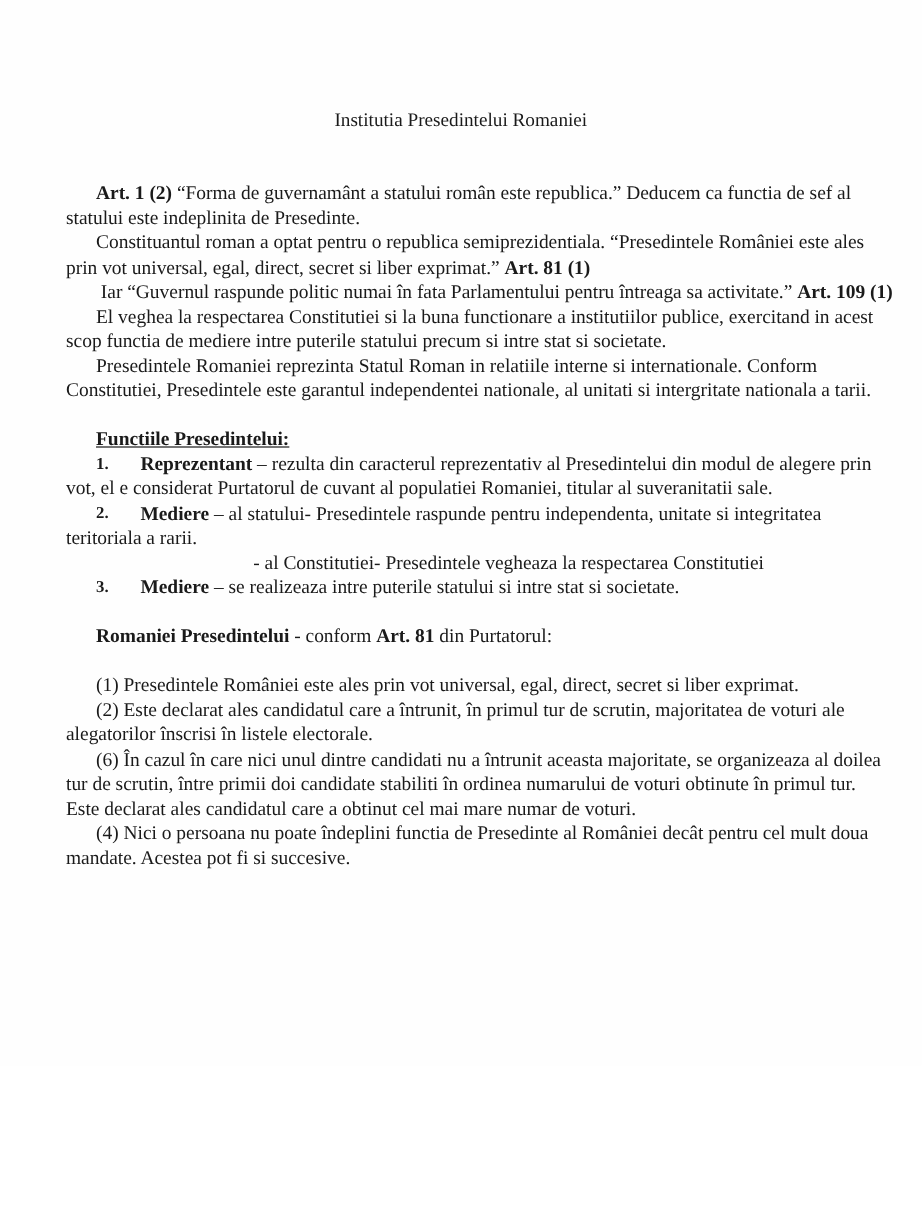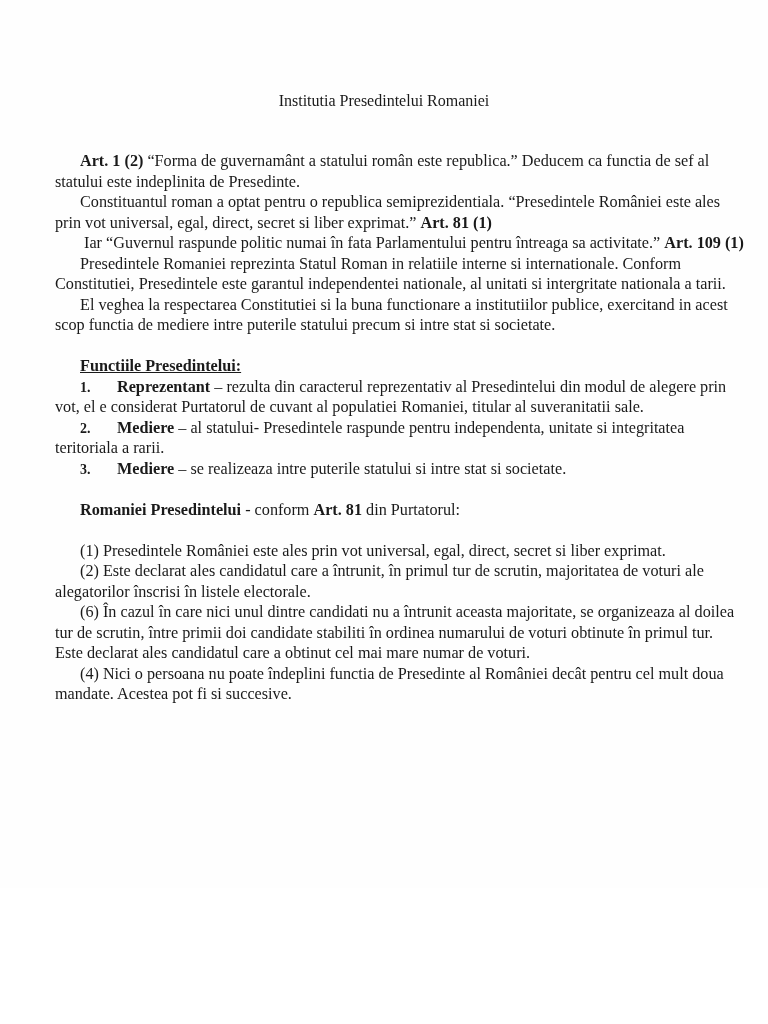--- a/index.html
+++ b/index.html
@@ -22,29 +22,30 @@
 </head>
 <body>
 
 <div class="page">
   <div class="title">Institutia Presedintelui Romaniei</div>
 
   <div class="body-text">
     <p class="p"><b>Art. 1</b> <b>(2)</b><span> “Forma de guvernamânt a statului român este republica.” Deducem ca functia de sef al statului este indeplinita de Presedinte.</span></p>
     <p class="p"><span>Constituantul roman a optat pentru o republica semiprezidentiala. “Presedintele României este ales prin vot universal, egal, direct, secret si liber exprimat.” </span><b>Art. 81 (1)</b></p>
     <p class="p small-indent"><span>Iar “Guvernul raspunde politic numai în fata Parlamentului pentru întreaga sa activitate.” </span><b>Art. 109 (1)</b></p>
+    <p class="p">El veghea la respectarea Constitutiei si la buna functionare a institutiilor publice, exercitand in acest scop functia de mediere intre puterile statului precum si intre stat si societate.</p>
     <p class="p">Presedintele Romaniei reprezinta Statul Roman in relatiile interne si internationale. Conform Constitutiei, Presedintele este garantul independentei nationale, al unitati si intergritate nationala a tarii.</p>
-    <p class="p">El veghea la respectarea Constitutiei si la buna functionare a institutiilor publice, exercitand in acest scop functia de mediere intre puterile statului precum si intre stat si societate.</p>
 
     <div class="blank"></div>
 
     <p class="heading">Functiile Presedintelui:</p>
 
     <p class="li"><span class="num">1.</span><b>Reprezentant</b><span> – rezulta din caracterul reprezentativ al Presedintelui din modul de alegere prin vot, el e considerat Purtatorul de cuvant al populatiei Romaniei, titular al suveranitatii sale.</span></p>
     <p class="li"><span class="num">2.</span><b>Mediere</b><span> – al statului- Presedintele raspunde pentru independenta, unitate si integritatea teritoriala a rarii.</span></p>
+    <p class="sub">- al Constitutiei- Presedintele vegheaza la respectarea Constitutiei</p>
     <p class="li"><span class="num">3.</span><b>Mediere</b><span> – se realizeaza intre puterile statului si intre stat si societate.</span></p>
 
     <div class="blank"></div>
 
     <p class="p"><b>Romaniei Presedintelui</b><span> - conform </span><b>Art. 81</b><span> din Purtatorul:</span></p>
 
     <div class="blank"></div>
 
     <p class="p">(1) Presedintele României este ales prin vot universal, egal, direct, secret si liber exprimat.</p>
     <p class="p">(2) Este declarat ales candidatul care a întrunit, în primul tur de scrutin, majoritatea de voturi ale alegatorilor înscrisi în listele electorale.</p>

